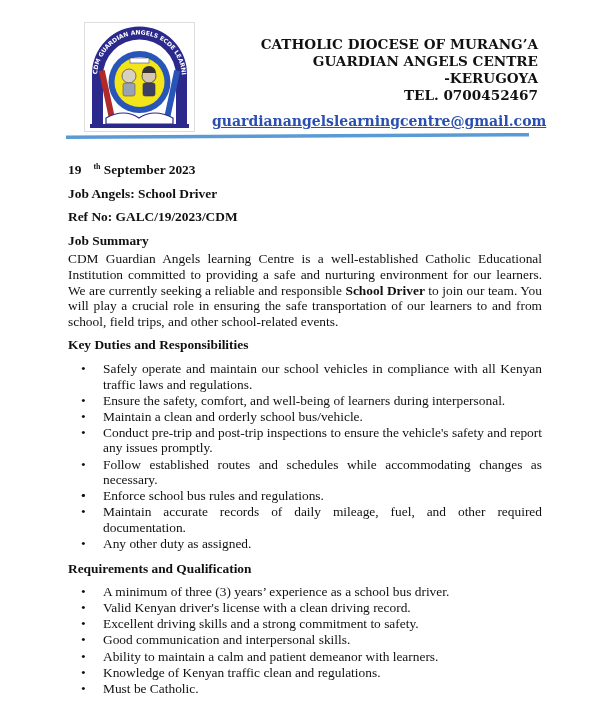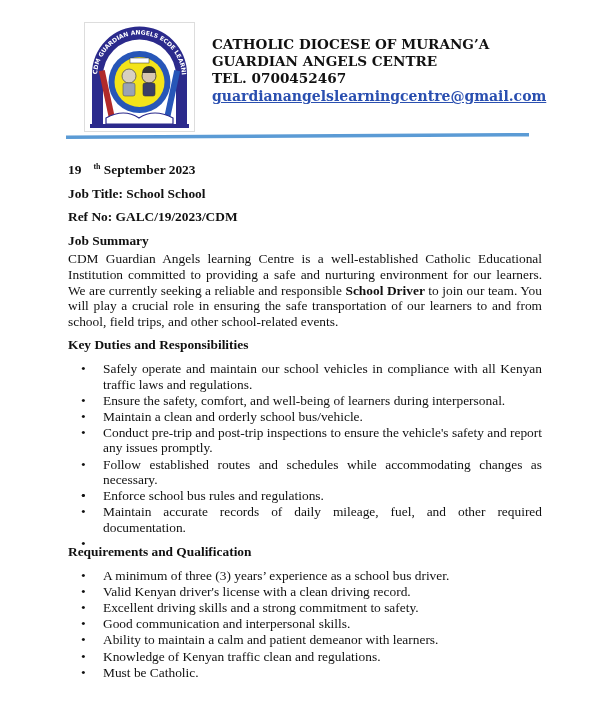--- a/index.html
+++ b/index.html
@@ -1,20 +1,20 @@
 <!DOCTYPE html>
 <html><head>
 <meta charset="utf-8">
 <style>
   html, body { margin: 0; padding: 0; background: #ffffff; }
   body { width: 606px; height: 706px; position: relative; overflow: hidden; font-family: "Liberation Serif", serif; color: #111; }
   .logo { position: absolute; left: 84px; top: 22px; width: 111px; height: 110px; }
-  .header { position: absolute; left: 212px; top: 36px; width: 326px; text-align: left; font-family: "DejaVu Serif", serif; font-weight: bold; font-size: 13.6px; line-height: 17px; color: #111; }
+  .header { position: absolute; left: 212px; top: 36px; width: 326px; text-align: right; font-family: "DejaVu Serif", serif; font-weight: bold; font-size: 13.6px; line-height: 17px; color: #111; }
   .header .line { display: block; white-space: nowrap; }
-  .header .email { color: #2a4fb0; text-decoration: underline; font-size: 14px; margin-top: 1px; }
+  .header .email { color: #2a4fb0; text-decoration: underline; font-size: 14px; margin-top: 9px; }
   .rule { position: absolute; left: 66px; top: 133px; width: 463px; height: 6px; }
   .content { position: absolute; left: 68px; top: 162px; width: 474px; font-size: 13.4px; line-height: 15.6px; }
   .meta { font-weight: bold; margin: 0 0 8px 0; }
   .meta sup { font-size: 8px; vertical-align: 5px; line-height: 0; padding-left: 12px; }
   h3 { font-size: 13.4px; font-weight: bold; margin: 0; }
   .summary { text-align: justify; margin: 3px 0 8px 0; }
   ul { margin: 8px 0 9px 0; padding-left: 35px; list-style: none; }
   ul li { position: relative; text-align: justify; }
   ul li .bullet { position: absolute; left: -22px; top: 0; }
   .duties li { margin-bottom: 0.5px; }
@@ -47,46 +47,47 @@
     <rect x="46" y="36" width="19" height="5" fill="#fff" stroke="#333" stroke-width="0.5"></rect>
 
     <path d="M22 96 Q40 86 55 96 Q70 86 89 96 L89 102 L22 102 Z" fill="#fff" stroke="#2b2a8c" stroke-width="1.2"></path>
     <rect x="6" y="102" width="99" height="4" fill="#2b2a8c"></rect>
   </svg>
 </div>
 
 <div class="header">
   <span class="line">CATHOLIC DIOCESE OF MURANG’A</span>
   <span class="line">GUARDIAN ANGELS CENTRE</span>
+  <span class="line">-KERUGOYA</span>
   <span class="line">TEL. 0700452467</span>
   <span class="line email">guardianangelslearningcentre@gmail.com</span>
 </div>
 
 <svg class="rule" viewBox="0 0 463 6" preserveAspectRatio="none">
   <polygon points="0,2.5 463,0 463,3.5 0,6" fill="#5b9bd5"></polygon>
 </svg>
 
 <div class="content">
   <p class="meta"><span>19</span><sup>th</sup><span> September 2023</span></p>
-  <p class="meta">Job Title: School School</p>
+  <p class="meta">Job Angels: School Driver</p>
   <p class="meta">Ref No: GALC/19/2023/CDM</p>
   <h3>Job Summary</h3>
   <p class="summary"><span>CDM Guardian Angels learning Centre is a well-established Catholic Educational Institution committed to providing a safe and nurturing environment for our learners. We are currently seeking a reliable and responsible </span><b>School Driver</b><span> to join our team. You will play a crucial role in ensuring the safe transportation of our learners to and from school, field trips, and other school-related events.</span></p>
 
   <h3>Key Duties and Responsibilities</h3>
   <ul class="duties">
     <li><span class="bullet">•</span><span>Safely operate and maintain our school vehicles in compliance with all Kenyan traffic laws and regulations.</span></li>
     <li><span class="bullet">•</span><span>Ensure the safety, comfort, and well-being of learners during interpersonal.</span></li>
     <li><span class="bullet">•</span><span>Maintain a clean and orderly school bus/vehicle.</span></li>
     <li><span class="bullet">•</span><span>Conduct pre-trip and post-trip inspections to ensure the vehicle's safety and report any issues promptly.</span></li>
     <li><span class="bullet">•</span><span>Follow established routes and schedules while accommodating changes as necessary.</span></li>
     <li><span class="bullet">•</span></li>
     <li><span class="bullet">•</span><span>Enforce school bus rules and regulations.</span></li>
     <li><span class="bullet">•</span><span>Maintain accurate records of daily mileage, fuel, and other required documentation.</span></li>
-    <li><span class="bullet">•</span></li>
+    <li><span class="bullet">•</span><span>Any other duty as assigned.</span></li>
   </ul>
 
   <h3>Requirements and Qualification</h3>
   <ul class="reqs">
     <li><span class="bullet">•</span><span>A minimum of three (3) years’ experience as a school bus driver.</span></li>
     <li><span class="bullet">•</span><span>Valid Kenyan driver's license with a clean driving record.</span></li>
     <li><span class="bullet">•</span><span>Excellent driving skills and a strong commitment to safety.</span></li>
     <li><span class="bullet">•</span><span>Good communication and interpersonal skills.</span></li>
     <li><span class="bullet">•</span><span>Ability to maintain a calm and patient demeanor with learners.</span></li>
     <li><span class="bullet">•</span><span>Knowledge of Kenyan traffic clean and regulations.</span></li>

